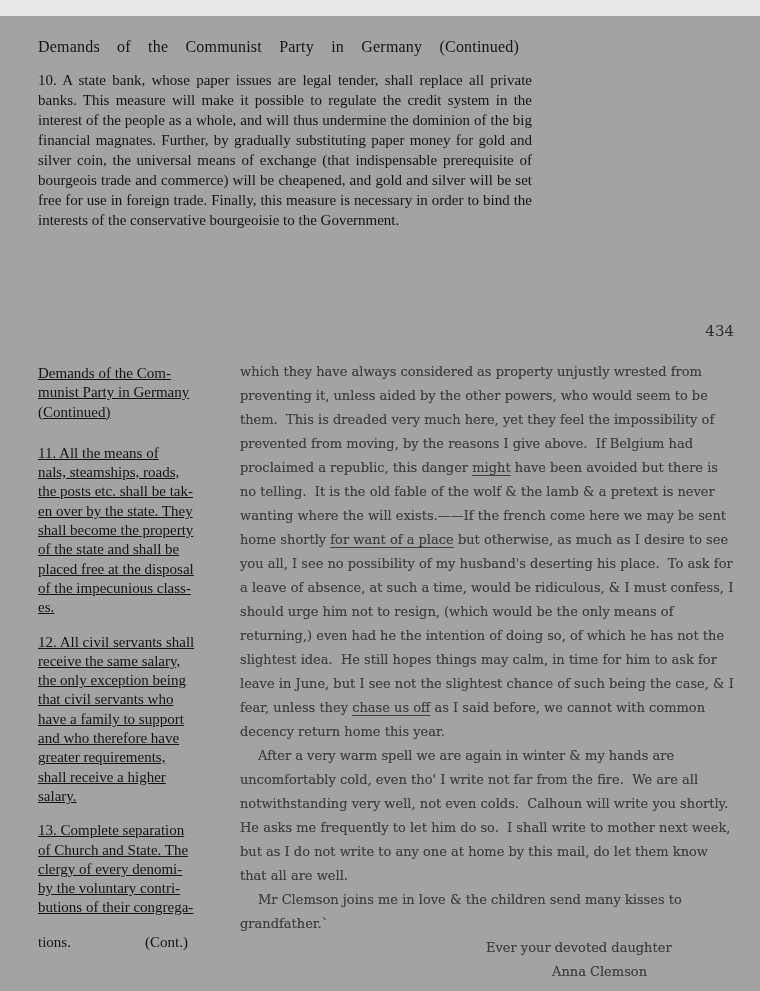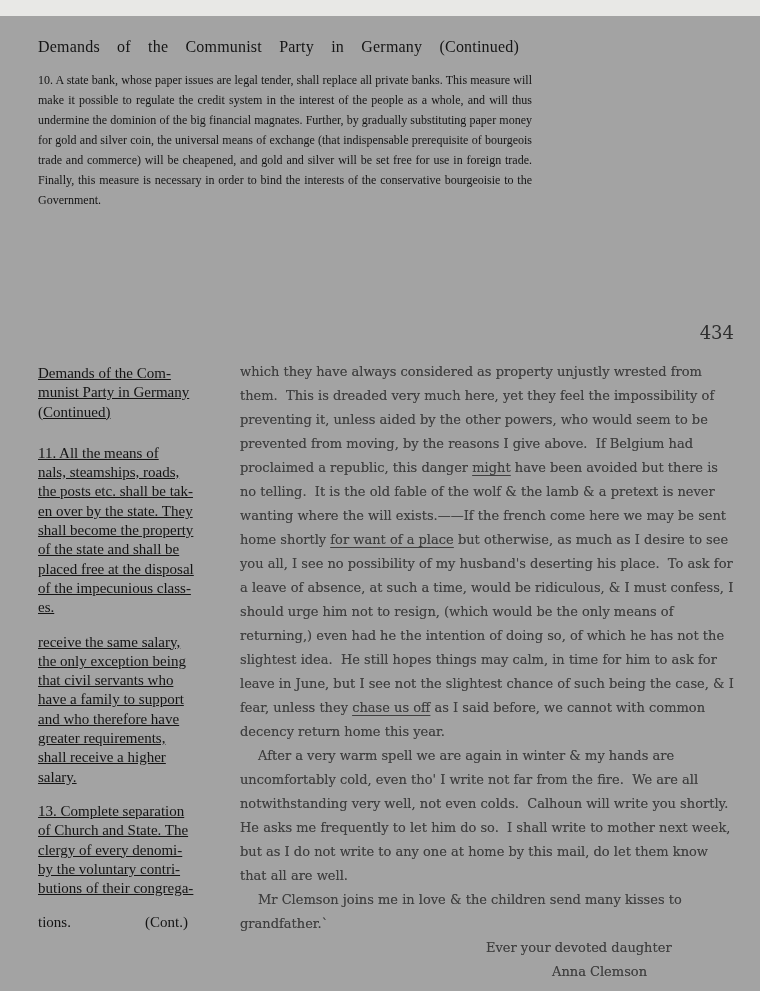--- a/index.html
+++ b/index.html
@@ -21,32 +21,32 @@
     font-size: 16px;
     line-height: 20px;
     text-align: justify;
     text-align-last: justify;
     letter-spacing: 0.2px;
     color: #141414;
   }
   .top-para {
     position: absolute;
     left: 38px; top: 54px; width: 494px;
-    font-size: 12px;
+    font-size: 15px;
     line-height: 20px;
     text-align: justify;
     color: #141414;
   }
   
   .page-number {
     position: absolute;
     left: 650px; top: 306px; width: 84px;
     text-align: right;
     font-family: "DejaVu Serif", serif;
-    font-size: 18px;
+    font-size: 15px;
     color: #2e2e2e;
   }
   
   .left-col {
     position: absolute;
     left: 38px; top: 348px; width: 170px;
     font-size: 15px;
     color: #141414;
   }
   .left-col .line {
@@ -108,20 +108,21 @@
         <div class="line">nals, steamships, roads,</div>
         <div class="line">the posts etc. shall be tak-</div>
         <div class="line">en over by the state. They</div>
         <div class="line">shall become the property</div>
         <div class="line">of the state and shall be</div>
         <div class="line">placed free at the disposal</div>
         <div class="line">of the impecunious class-</div>
         <div class="line">es.</div>
       </div>
     <div class="lc-block lc-item">
+        <div class="line">12. All civil servants shall</div>
         <div class="line">receive the same salary,</div>
         <div class="line">the only exception being</div>
         <div class="line">that civil servants who</div>
         <div class="line">have a family to support</div>
         <div class="line">and who therefore have</div>
         <div class="line">greater requirements,</div>
         <div class="line">shall receive a higher</div>
         <div class="line">salary.</div>
       </div>
     <div class="lc-block lc-item-last">
@@ -133,22 +134,22 @@
       </div>
     <div class="lc-lastline">
       <span>tions.</span>
       <span>(Cont.)</span>
     </div>
   </div>
 
   <div class="letter-col">
     <div>
         <div class="line">which they have always considered as property unjustly wrested from</div>
+        <div class="line">preventing it, unless aided by the other powers, who would seem to be</div>
         <div class="line">them.  This is dreaded very much here, yet they feel the impossibility of</div>
-        <div class="line">preventing it, unless aided by the other powers, who would seem to be</div>
         <div class="line">prevented from moving, by the reasons I give above.  If Belgium had</div>
         <div class="line">proclaimed a republic, this danger <span class="u">might</span> have been avoided but there is</div>
         <div class="line">no telling.  It is the old fable of the wolf &amp; the lamb &amp; a pretext is never</div>
         <div class="line">wanting where the will exists.——If the french come here we may be sent</div>
         <div class="line">home shortly <span class="u">for want of a place</span> but otherwise, as much as I desire to see</div>
         <div class="line">you all, I see no possibility of my husband's deserting his place.  To ask for</div>
         <div class="line">a leave of absence, at such a time, would be ridiculous, &amp; I must confess, I</div>
         <div class="line">should urge him not to resign, (which would be the only means of</div>
         <div class="line">returning,) even had he the intention of doing so, of which he has not the</div>
         <div class="line">slightest idea.  He still hopes things may calm, in time for him to ask for</div>

